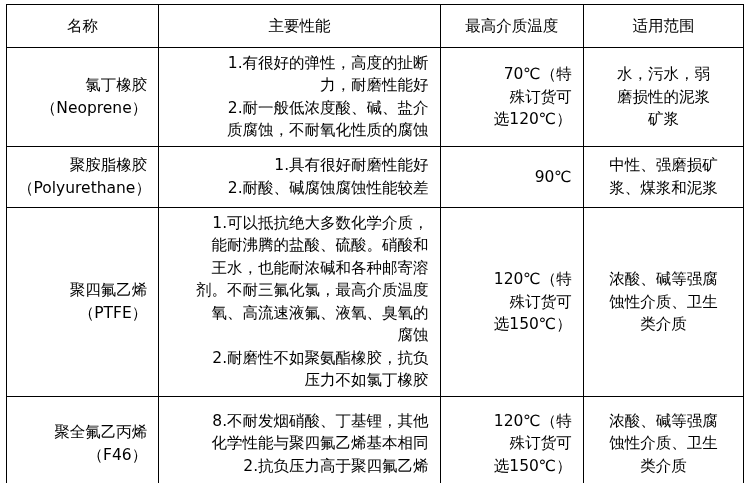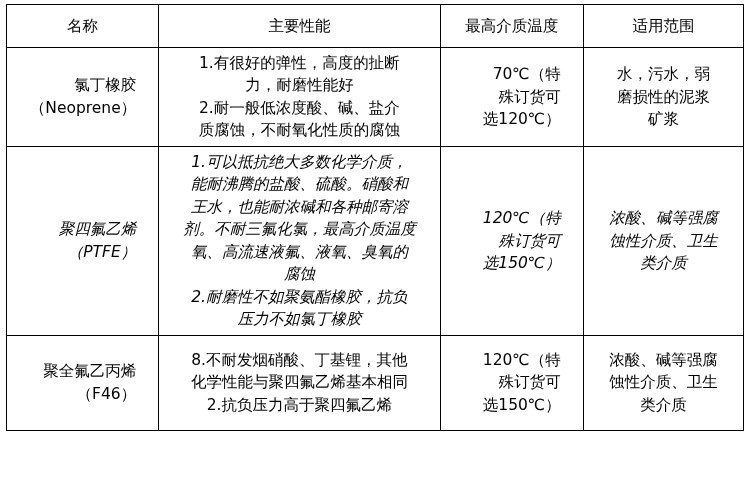--- a/index.html
+++ b/index.html
@@ -22,21 +22,21 @@
   }
   table.spec {
     border-collapse: collapse;
     table-layout: fixed;
     width: 738px;
     margin: 0 auto;
   }
   table.spec td, table.spec th {
     border: 1px solid #000000;
     vertical-align: middle;
-    padding: 4px 22px;
+    padding: 4px 11px;
     font-weight: normal;
     font-size: 15.5px;
     line-height: 1.45;
   }
   thead th {
     text-align: center;
     height: 34px;
     font-size: 16px;
     padding: 3px 6px;
   }
@@ -44,37 +44,37 @@
   .col-perf   { width: 281px; }
   .col-temp   { width: 143px; }
   .col-scope  { width: 160px; }
 
   td.name {
     text-align: right;
     font-size: 15.5px;
     line-height: 1.5;
   }
   td.perf {
-    text-align: center;
+    text-align: right;
     font-size: 15.5px;
     line-height: 1.5;
   }
   td.temp {
     text-align: right;
     font-size: 15.5px;
     line-height: 1.5;
   }
   td.scope {
     text-align: center;
     font-size: 15.5px;
     line-height: 1.5;
   }
   .row-1 td { height: 72px; }
   .row-2 td { height: 52px; }
-  .row-3 td { height: 166px; font-style: italic; }
+  .row-3 td { height: 166px; }
   .row-4 td { height: 86px; }
   .lines span { display: block; }
 </style>
 </head>
 <body>
 
 <div class="sheet">
   <table class="spec">
     <colgroup>
       <col class="col-name">
@@ -104,20 +104,37 @@
         </td>
         <td class="temp lines">
           <span>70℃（特</span>
           <span>殊订货可</span>
           <span>选120℃）</span>
         </td>
         <td class="scope lines">
           <span>水，污水，弱</span>
           <span>磨损性的泥浆</span>
           <span>矿浆</span>
+        </td>
+      </tr>
+      <tr class="row-2">
+        <td class="name lines">
+          <span>聚胺脂橡胶</span>
+          <span>（Polyurethane）</span>
+        </td>
+        <td class="perf lines">
+          <span>1.具有很好耐磨性能好</span>
+          <span>2.耐酸、碱腐蚀腐蚀性能较差</span>
+        </td>
+        <td class="temp lines">
+          <span>90℃</span>
+        </td>
+        <td class="scope lines">
+          <span>中性、强磨损矿</span>
+          <span>浆、煤浆和泥浆</span>
         </td>
       </tr>
       <tr class="row-3">
         <td class="name lines">
           <span>聚四氟乙烯</span>
           <span>（PTFE）</span>
         </td>
         <td class="perf lines">
           <span>1.可以抵抗绝大多数化学介质，</span>
           <span>能耐沸腾的盐酸、硫酸。硝酸和</span>

